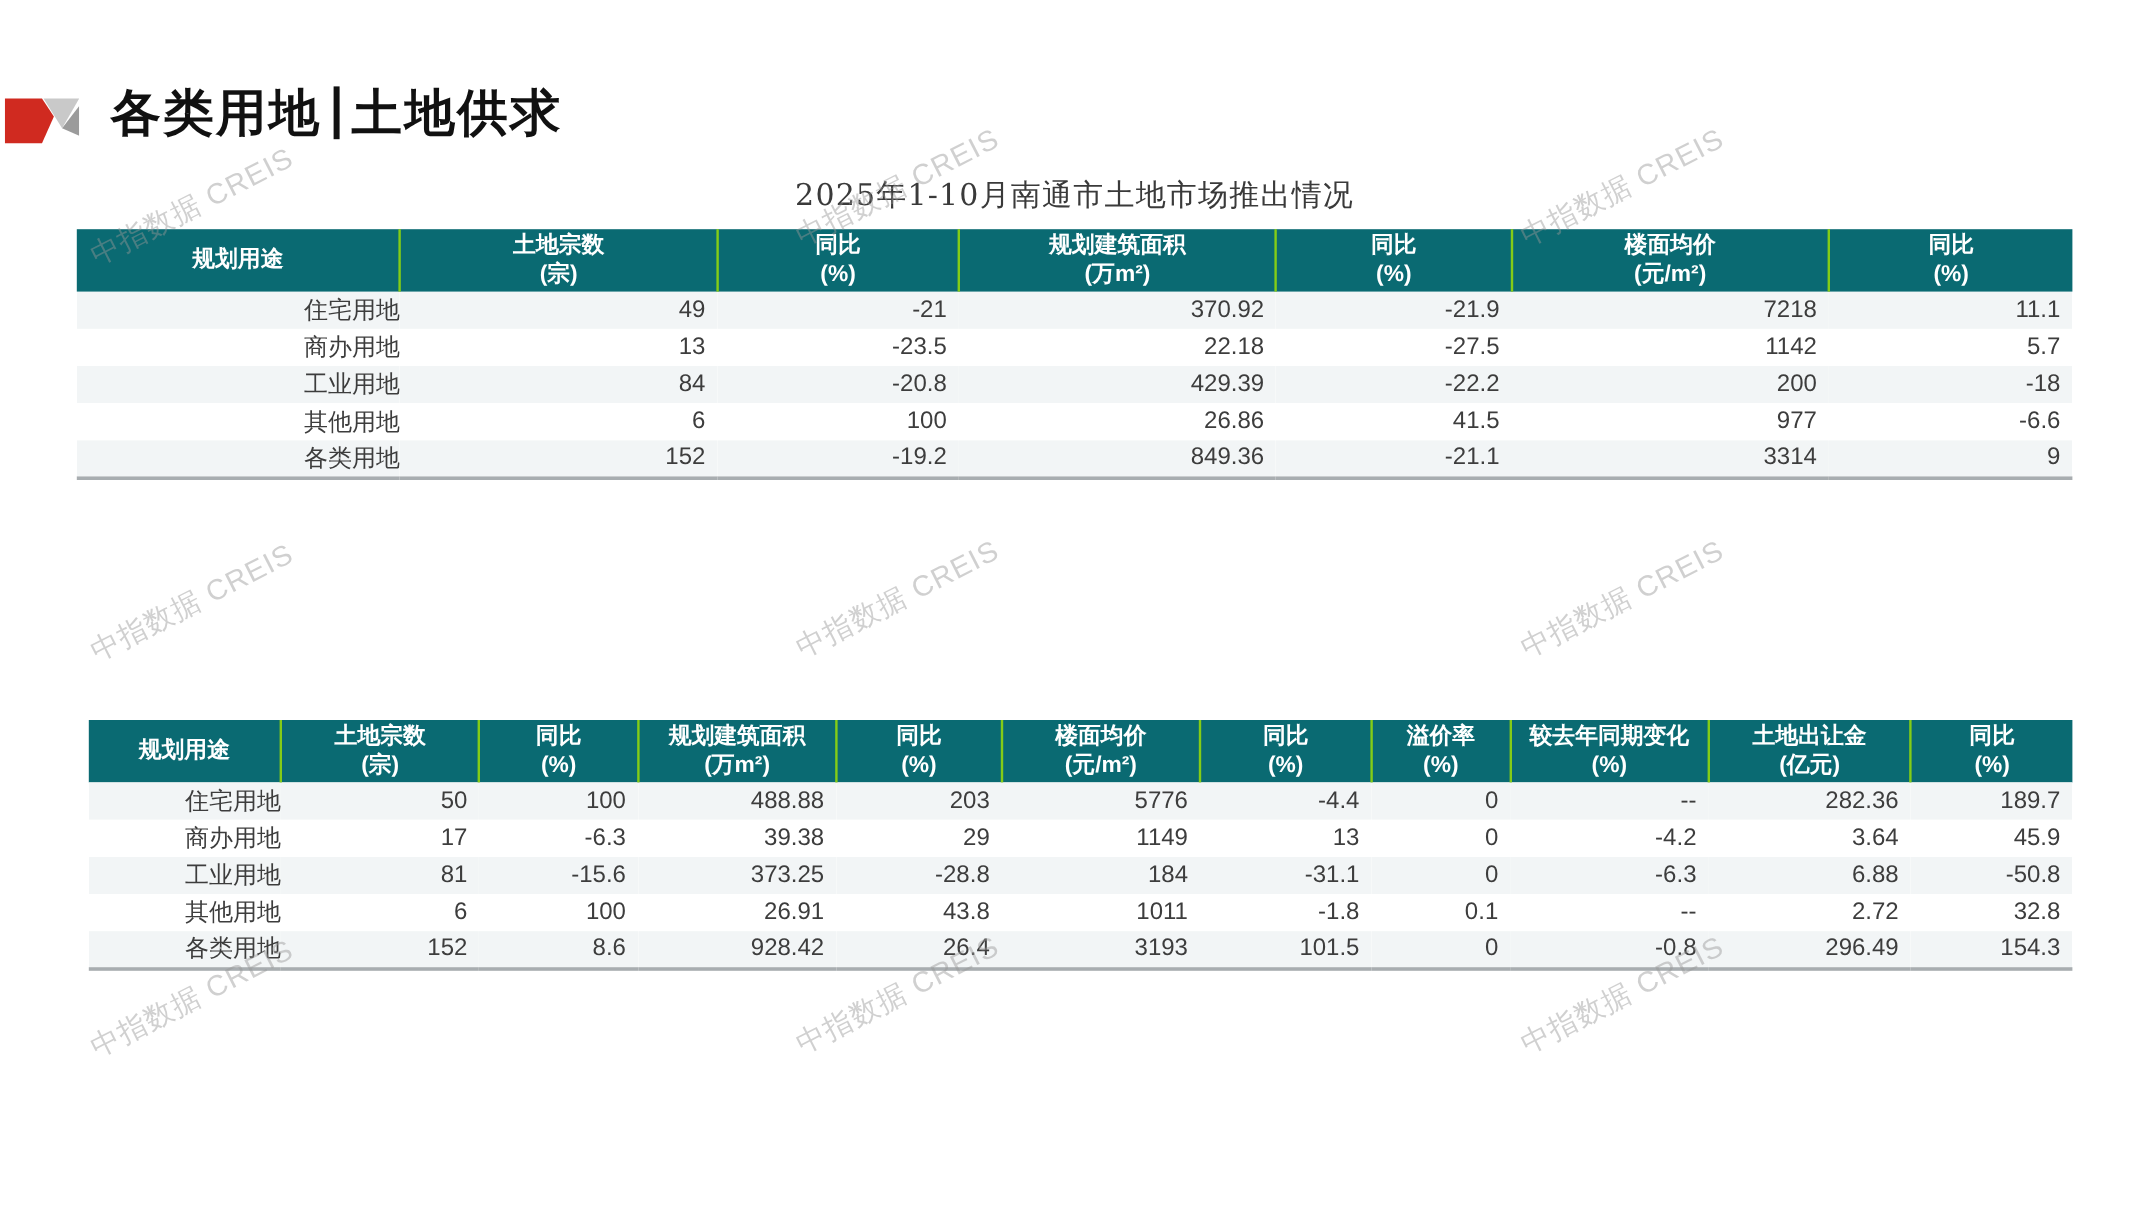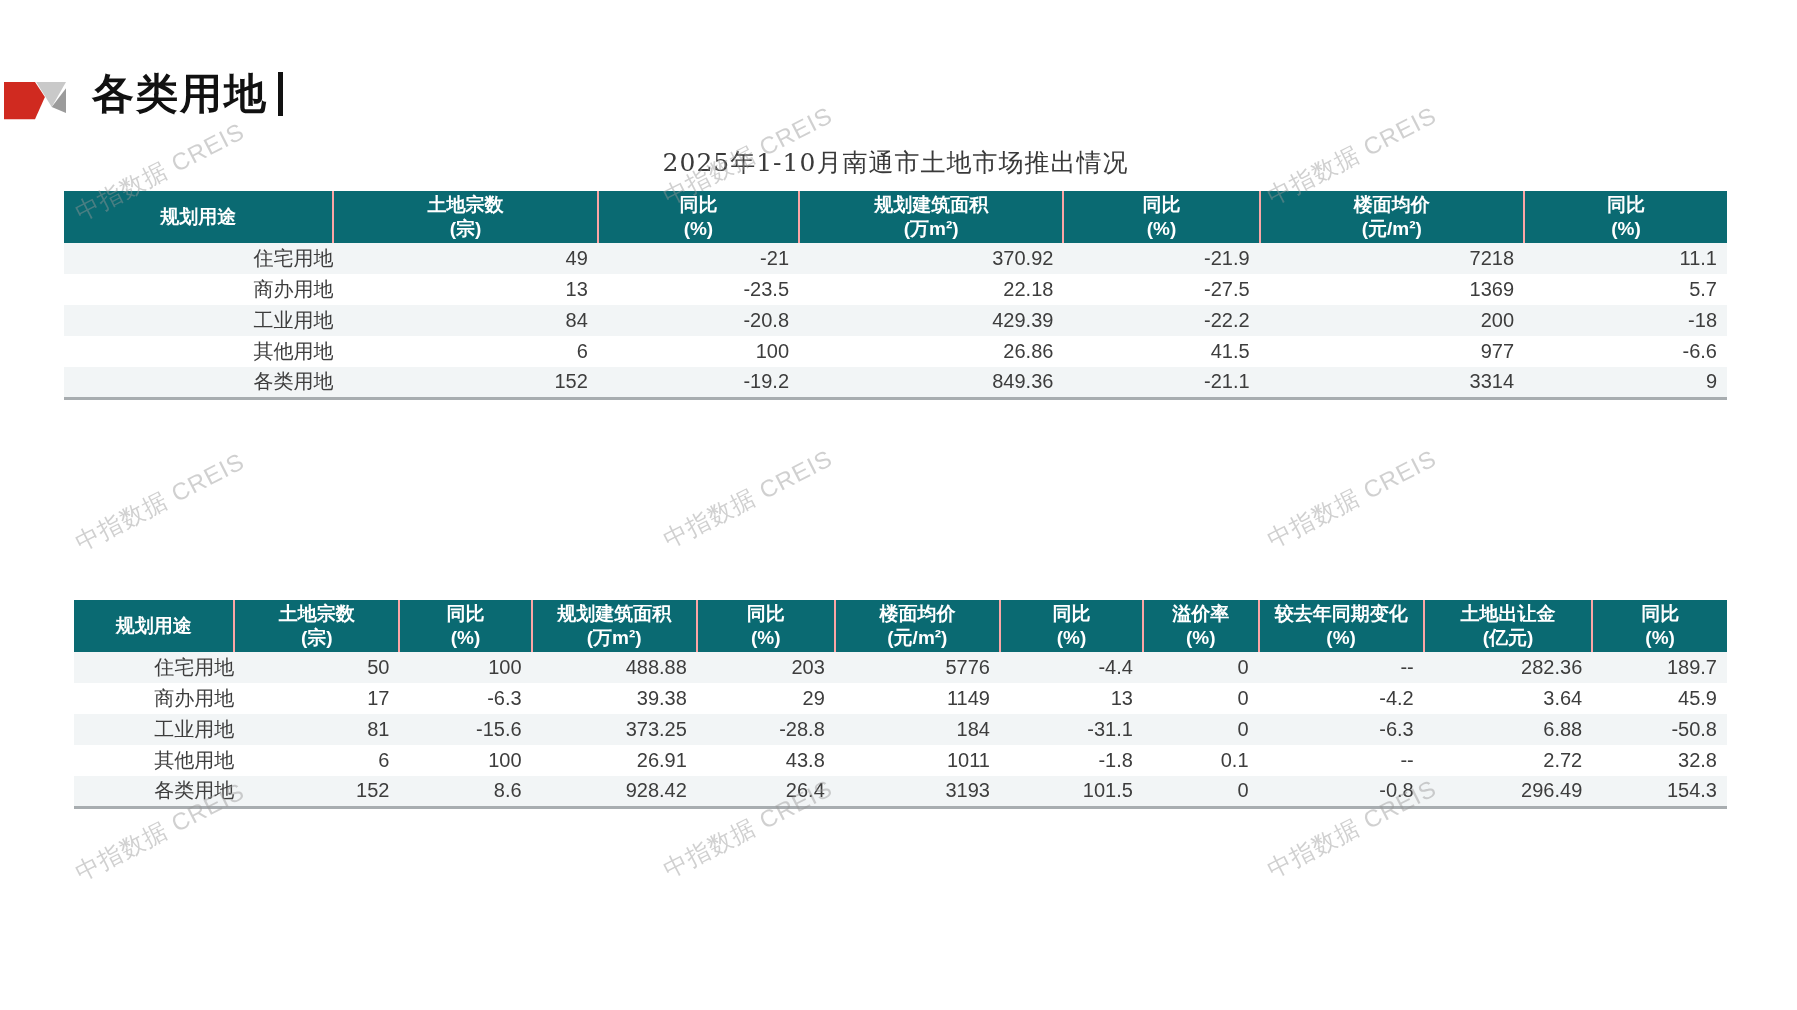--- a/index.html
+++ b/index.html
@@ -18,21 +18,21 @@
   .table-section { position:absolute; z-index:2; }
   #section-launch { top:102px; left:64px; width:1663px; }
   #section-deal   { top:556px; left:74px; width:1653px; }
   .table-title { text-align:center; font-family:"DejaVu Serif", serif; font-size:25px;
                  color:#3a3a3a; margin-bottom:12px; letter-spacing:1px; }
 
   table.dtable { width:100%; border-collapse:collapse; table-layout:fixed; }
   .dtable thead th { background:#0A6A72; color:#ffffff; font-weight:bold; font-size:19px;
                      height:52px; line-height:24px; text-align:center; padding:0 2px;
                      vertical-align:middle; }
-  .dtable thead th + th { border-left:2px solid #fca5a5; }
+  .dtable thead th + th { border-left:2px solid #84cc16; }
   .dtable tbody td { height:31px; font-size:20px; color:#3d3d3d; text-align:right;
                      padding:0 10px 0 0; white-space:nowrap; overflow:hidden; }
   .dtable tbody td.label { text-align:right; padding:0 0 0 8px; }
   .dtable tbody tr:nth-child(odd) { background:#F2F5F6; }
   .dtable tbody tr:nth-child(even) { background:#ffffff; }
   .dtable tbody tr:last-child td { border-bottom:3px solid #A8ADB0; }
 
   
   .watermark { position:absolute; z-index:5; pointer-events:none;
                font-size:24px; letter-spacing:1px; color:rgba(150,150,150,0.45);
@@ -45,20 +45,21 @@
 
   <div class="page-header">
     <svg class="logo" viewBox="0 0 100 72">
       <polygon points="0,12 50,12 66,36 50,72 0,72" fill="#D02A20"></polygon>
       <polygon points="52,12 100,12 77,52" fill="#C9C9C9"></polygon>
       <polygon points="77,52 100,22 100,62" fill="#9B9B9B"></polygon>
     </svg>
     <div class="page-title">
       <span>各类用地</span>
       <span class="title-divider"></span>
+      <span>土地供求</span>
     </div>
   </div>
 
   <div class="table-section" id="section-launch">
     <div class="table-title">2025年1-10月南通市土地市场推出情况</div>
     <table class="dtable">
         <colgroup>
           <col style="width: 16.2%;">
           <col style="width: 15.9%;">
           <col style="width: 12.1%;">
@@ -107,21 +108,21 @@
             <td>-21.9</td>
             <td>7218</td>
             <td>11.1</td>
           </tr>
           <tr>
             <td class="label">商办用地</td>
             <td>13</td>
             <td>-23.5</td>
             <td>22.18</td>
             <td>-27.5</td>
-            <td>1369</td>
+            <td>1142</td>
             <td>5.7</td>
           </tr>
           <tr>
             <td class="label">工业用地</td>
             <td>84</td>
             <td>-20.8</td>
             <td>429.39</td>
             <td>-22.2</td>
             <td>200</td>
             <td>-18</td>

